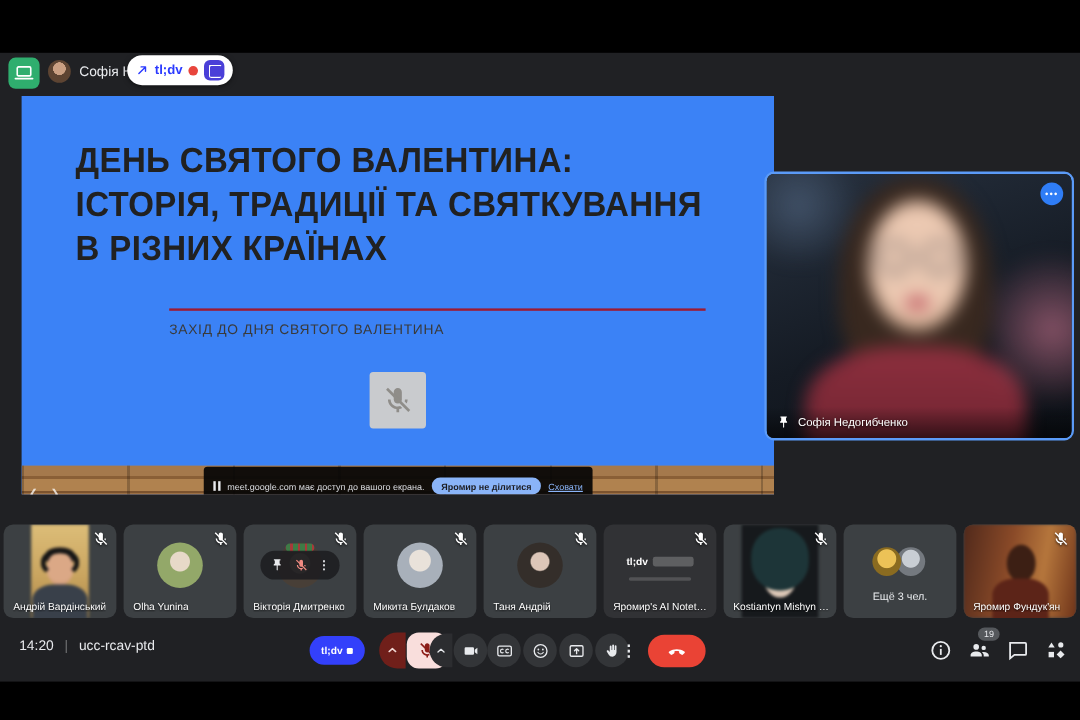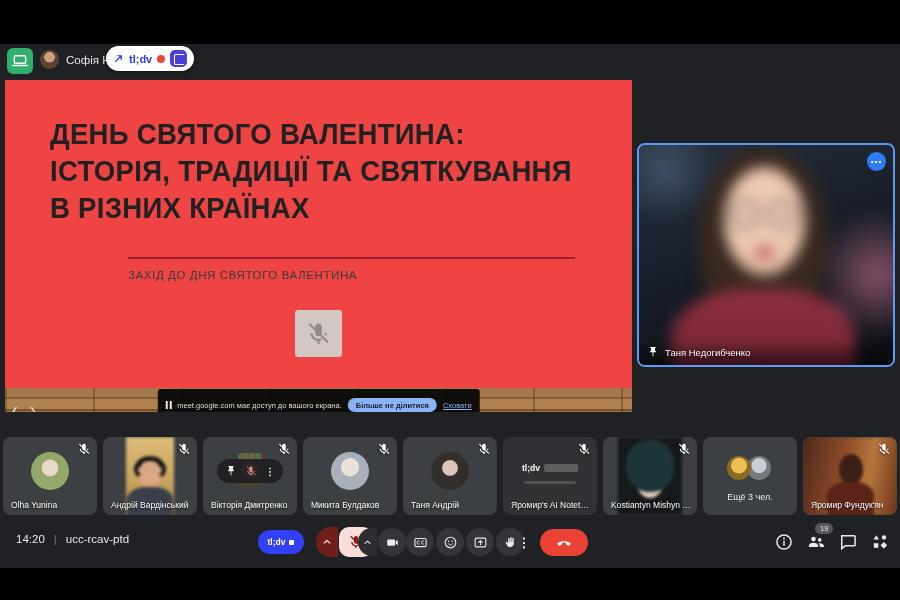--- a/index.html
+++ b/index.html
@@ -20,21 +20,21 @@
   .tldv-top{position:absolute;left:106px;top:2px;height:25px;background:#fff;border-radius:13px;
             display:flex;align-items:center;gap:5px;padding:0 7px;box-shadow:0 1px 4px rgba(0,0,0,.5);}
   .tldv-top svg{width:11px;height:11px;}
   .tldv-top .lbl{color:#2b3aff;font-weight:bold;font-size:11px;}
   .tldv-top .rec{width:8px;height:8px;border-radius:50%;background:#e8453c;}
   .tldv-top .badge{width:17px;height:17px;border-radius:5px;background:#4a3fd8;position:relative;}
   .tldv-top .badge::after{content:"";position:absolute;left:4px;top:4px;width:9px;height:9px;
             border-radius:2px;border:1.5px solid #fff;border-right-color:transparent;}
 
   
-  .slide{position:absolute;left:5px;top:36px;width:627px;height:332px;background:#ef4444;overflow:hidden;}
+  .slide{position:absolute;left:18px;top:36px;width:627px;height:332px;background:#3b82f6;overflow:hidden;}
   .slide-title{position:absolute;left:45px;top:36px;color:#212121;font-weight:bold;font-size:29px;
                line-height:37px;letter-spacing:.3px;transform:scaleX(.95);transform-origin:left top;white-space:nowrap;}
   .red-line{position:absolute;left:123px;top:177px;width:447px;height:2px;background:#9e1b32;}
   .slide-sub{position:absolute;left:123px;top:189px;color:#3a3a3a;font-size:11.5px;letter-spacing:.6px;}
   .mute-overlay{position:absolute;left:290px;top:230px;width:47px;height:47px;border-radius:3px;
                 background:rgba(209,207,203,.95);display:flex;align-items:center;justify-content:center;}
   .mute-overlay svg{width:27px;height:27px;color:#8f8d89;}
   .wood{position:absolute;left:0;top:308px;width:100%;height:44px;
         background:
           repeating-linear-gradient(90deg,rgba(0,0,0,.22) 0 2px,rgba(255,255,255,0) 2px 88px),
@@ -198,21 +198,21 @@
             <path stroke="currentColor" stroke-width="2" d="M4 3.5 20.5 20"></path>
           </svg>
       </div>
 
       <div class="wood"></div>
       <div class="slide-nav">❮ ❯</div>
 
       <div class="share-banner">
         <span class="pausebars"></span>
         <span class="msg">meet.google.com має доступ до вашого екрана.</span>
-        <button class="stopbtn">Більше не ділитися</button>
+        <button class="stopbtn">Яромир не ділитися</button>
         <span class="hide">Сховати</span>
       </div>
     </div>
 
     <div class="pinned">
       <div class="webcam">
         <div class="wc-blur">
           <div class="wc-glow"></div>
           <div class="wc-hair"></div>
           <div class="wc-sweater"></div>
@@ -221,53 +221,53 @@
           <div class="wc-glassR"></div>
           <div class="wc-lips"></div>
           <div class="wc-pink"></div>
         </div>
       </div>
       <div class="pin-more">•••</div>
       <div class="pin-namebar">
         <svg viewBox="0 0 24 24">
             <path fill="currentColor" d="M16 9V4h.8a.9.9 0 1 0 0-1.8H7.2a.9.9 0 1 0 0 1.8H8v5l-1.8 1.8v1.8h4.9V20l.9 1 .9-1v-7.4h4.9v-1.8z"></path>
           </svg>
-        <span class="nm">Таня Недогибченко</span>
+        <span class="nm">Софія Недогибченко</span>
       </div>
     </div>
 
     <div class="strip">
-
-      <div class="tile">
-        <div class="cav av-olha"></div>
-        <span class="mutebadge"><svg viewBox="0 0 24 24">
-              <path fill="currentColor" d="M12 14.5c1.7 0 3-1.3 3-3V6c0-1.7-1.3-3-3-3S9 4.3 9 6v5.5c0 1.7 1.3 3 3 3z"></path>
-              <path fill="currentColor" d="M17.3 11.5c0 .5-.1 1-.2 1.4l1.5 1.5c.4-.9.7-1.9.7-2.9h-2zm-10.6 0H4.7c0 3.6 2.7 6.6 6.3 7.1V21h2v-2.4c.8-.1 1.6-.4 2.3-.8l-1.5-1.5c-.6.2-1.2.4-1.8.4-2.9 0-5.3-2.3-5.3-5.2z"></path>
-              <path stroke="currentColor" stroke-width="2" d="M4 3.5 20.5 20"></path>
-            </svg></span>
-        <span class="nm">Olha Yunina</span>
-      </div>
 
       <div class="tile">
         <div class="vid">
           <div class="v1-wall"></div>
           <div class="v1-hair"></div>
           <div class="v1-face"></div>
           <div class="v1-phone"></div>
           <div class="v1-body"></div>
         </div>
         <span class="mutebadge"><svg viewBox="0 0 24 24">
               <path fill="currentColor" d="M12 14.5c1.7 0 3-1.3 3-3V6c0-1.7-1.3-3-3-3S9 4.3 9 6v5.5c0 1.7 1.3 3 3 3z"></path>
               <path fill="currentColor" d="M17.3 11.5c0 .5-.1 1-.2 1.4l1.5 1.5c.4-.9.7-1.9.7-2.9h-2zm-10.6 0H4.7c0 3.6 2.7 6.6 6.3 7.1V21h2v-2.4c.8-.1 1.6-.4 2.3-.8l-1.5-1.5c-.6.2-1.2.4-1.8.4-2.9 0-5.3-2.3-5.3-5.2z"></path>
               <path stroke="currentColor" stroke-width="2" d="M4 3.5 20.5 20"></path>
             </svg></span>
         <span class="nm">Андрій Вардінський</span>
       </div>
 
       <div class="tile">
+        <div class="cav av-olha"></div>
+        <span class="mutebadge"><svg viewBox="0 0 24 24">
+              <path fill="currentColor" d="M12 14.5c1.7 0 3-1.3 3-3V6c0-1.7-1.3-3-3-3S9 4.3 9 6v5.5c0 1.7 1.3 3 3 3z"></path>
+              <path fill="currentColor" d="M17.3 11.5c0 .5-.1 1-.2 1.4l1.5 1.5c.4-.9.7-1.9.7-2.9h-2zm-10.6 0H4.7c0 3.6 2.7 6.6 6.3 7.1V21h2v-2.4c.8-.1 1.6-.4 2.3-.8l-1.5-1.5c-.6.2-1.2.4-1.8.4-2.9 0-5.3-2.3-5.3-5.2z"></path>
+              <path stroke="currentColor" stroke-width="2" d="M4 3.5 20.5 20"></path>
+            </svg></span>
+        <span class="nm">Olha Yunina</span>
+      </div>
+
+      <div class="tile">
         <div class="cav av-vika"></div>
         <div class="av-crown"></div>
         <div class="hoverpill">
           <svg class="hp-pin" viewBox="0 0 24 24">
               <path fill="currentColor" d="M16 9V4h.8a.9.9 0 1 0 0-1.8H7.2a.9.9 0 1 0 0 1.8H8v5l-1.8 1.8v1.8h4.9V20l.9 1 .9-1v-7.4h4.9v-1.8z"></path>
             </svg>
           <svg class="hp-mic" viewBox="0 0 24 24">
               <path fill="currentColor" d="M12 14.5c1.7 0 3-1.3 3-3V6c0-1.7-1.3-3-3-3S9 4.3 9 6v5.5c0 1.7 1.3 3 3 3z"></path>
               <path fill="currentColor" d="M17.3 11.5c0 .5-.1 1-.2 1.4l1.5 1.5c.4-.9.7-1.9.7-2.9h-2zm-10.6 0H4.7c0 3.6 2.7 6.6 6.3 7.1V21h2v-2.4c.8-.1 1.6-.4 2.3-.8l-1.5-1.5c-.6.2-1.2.4-1.8.4-2.9 0-5.3-2.3-5.3-5.2z"></path>
               <path stroke="currentColor" stroke-width="2" d="M4 3.5 20.5 20"></path>

